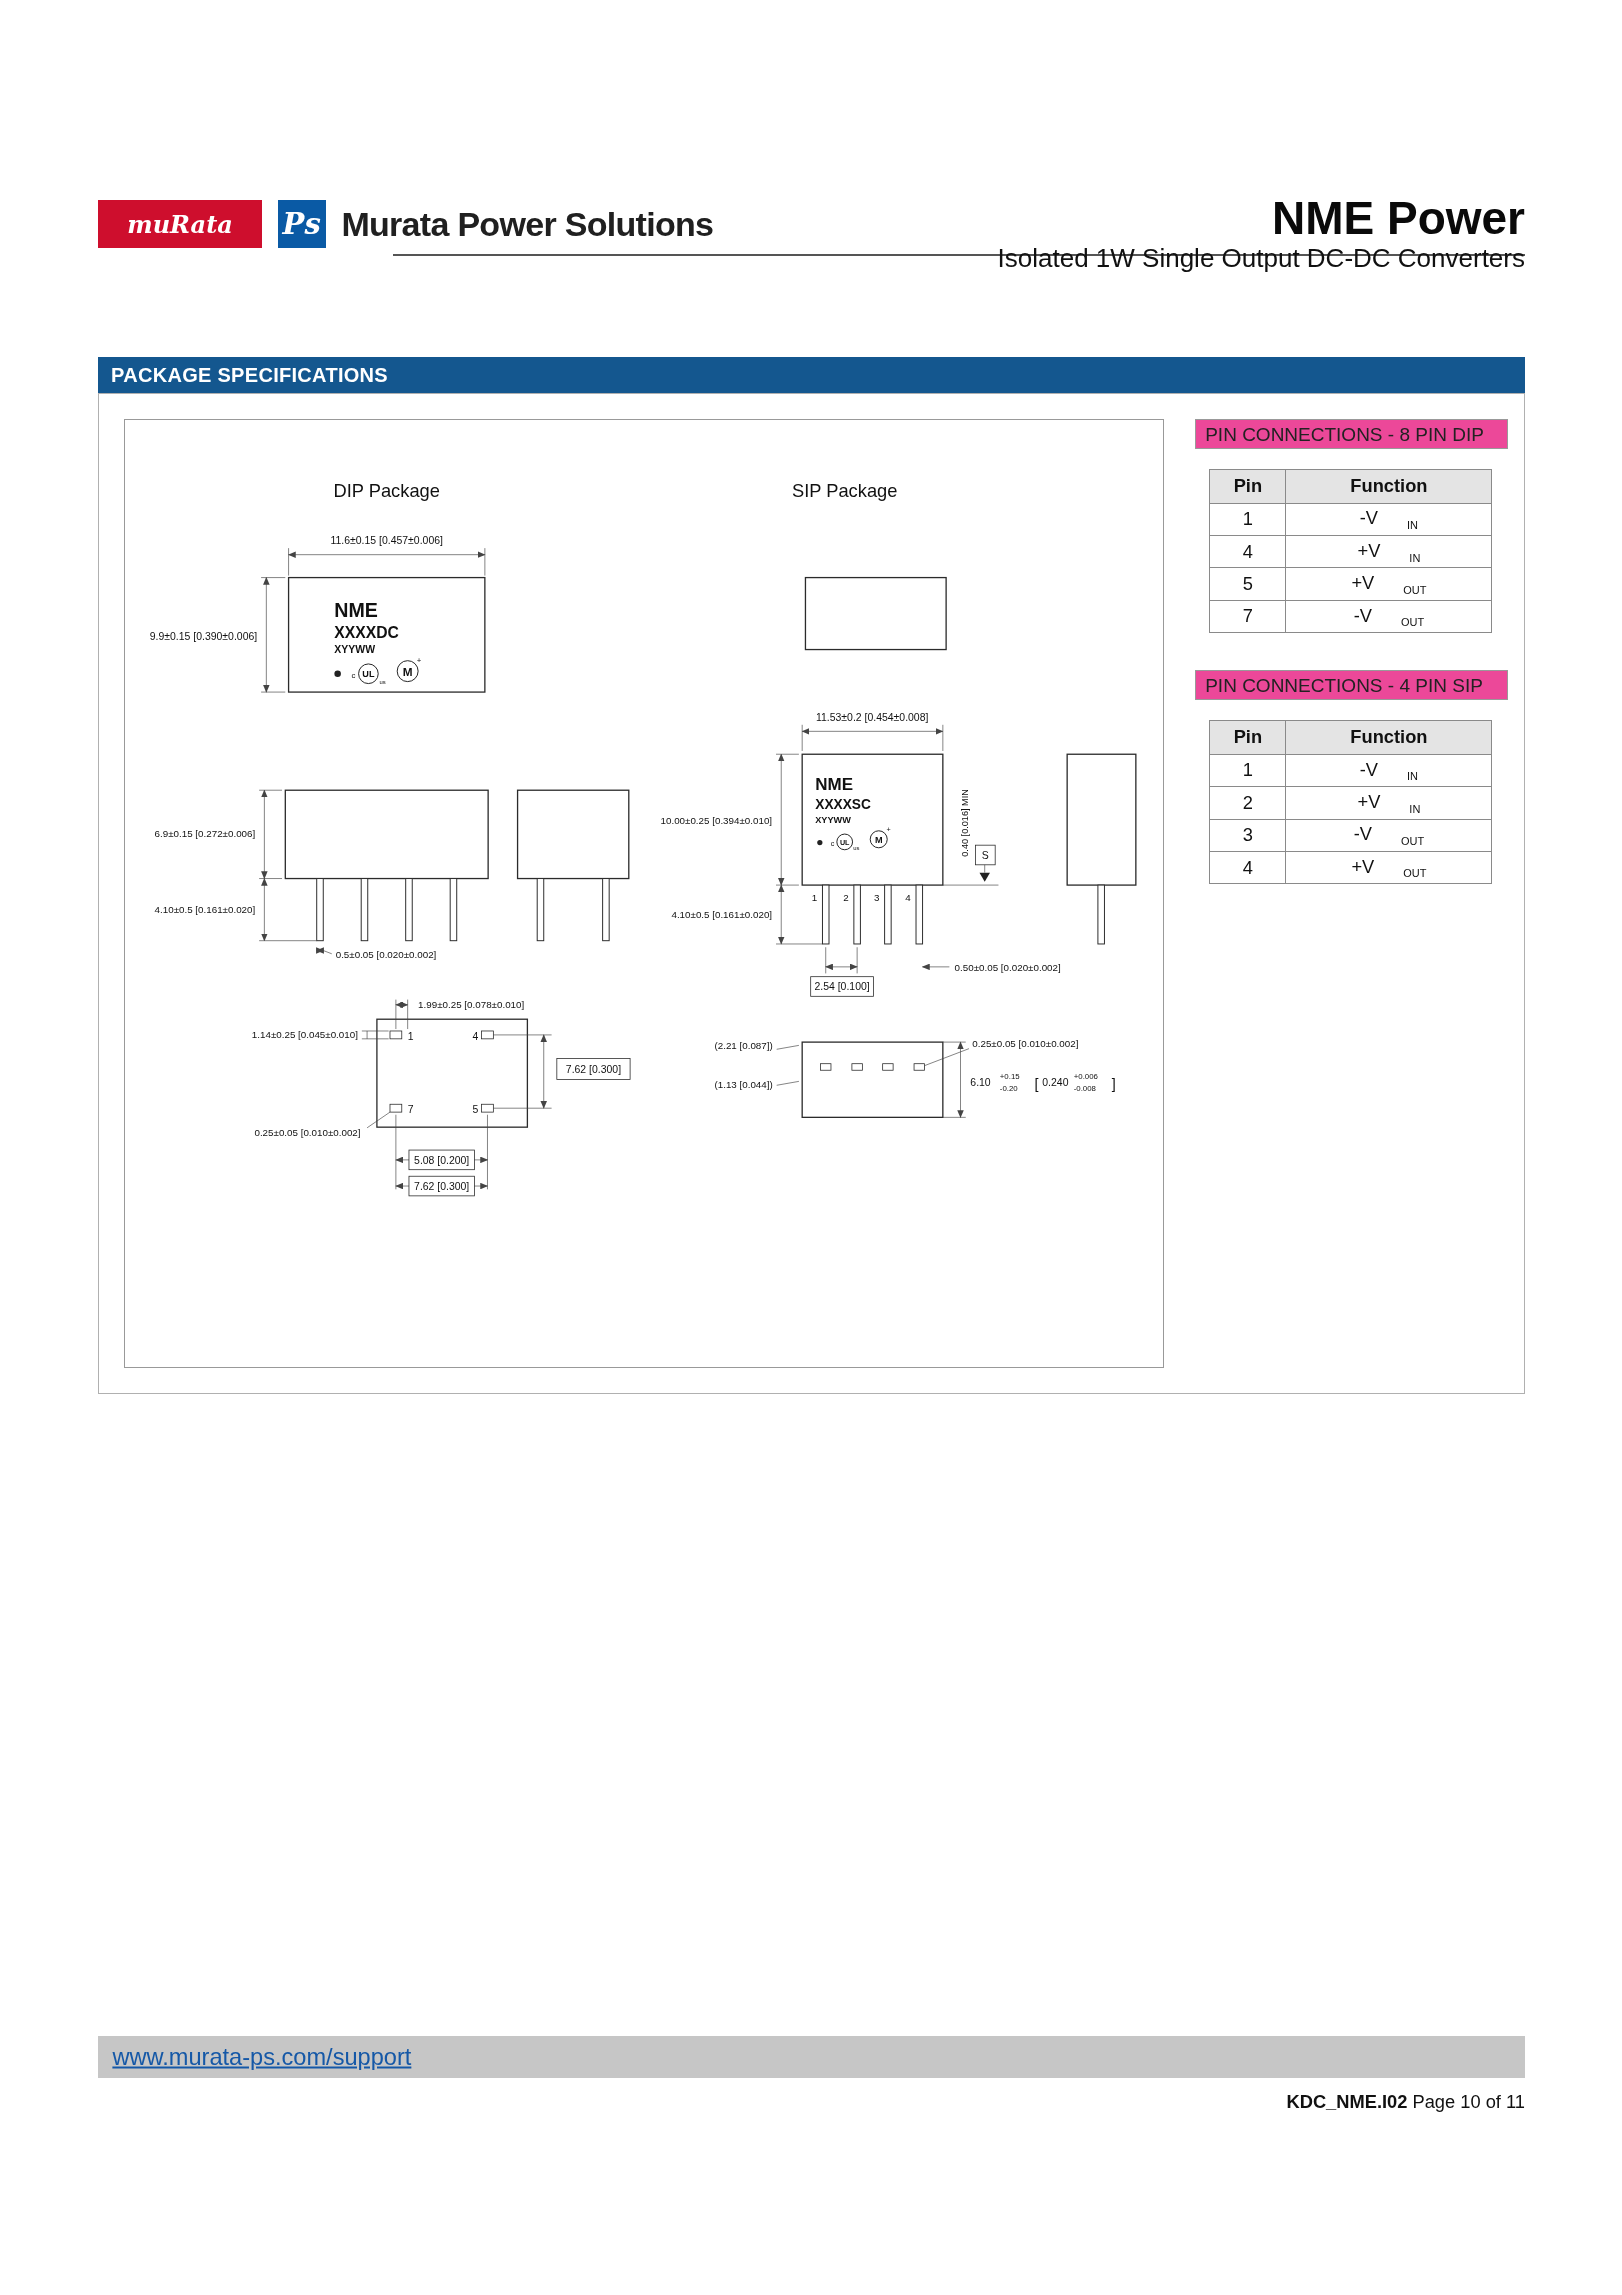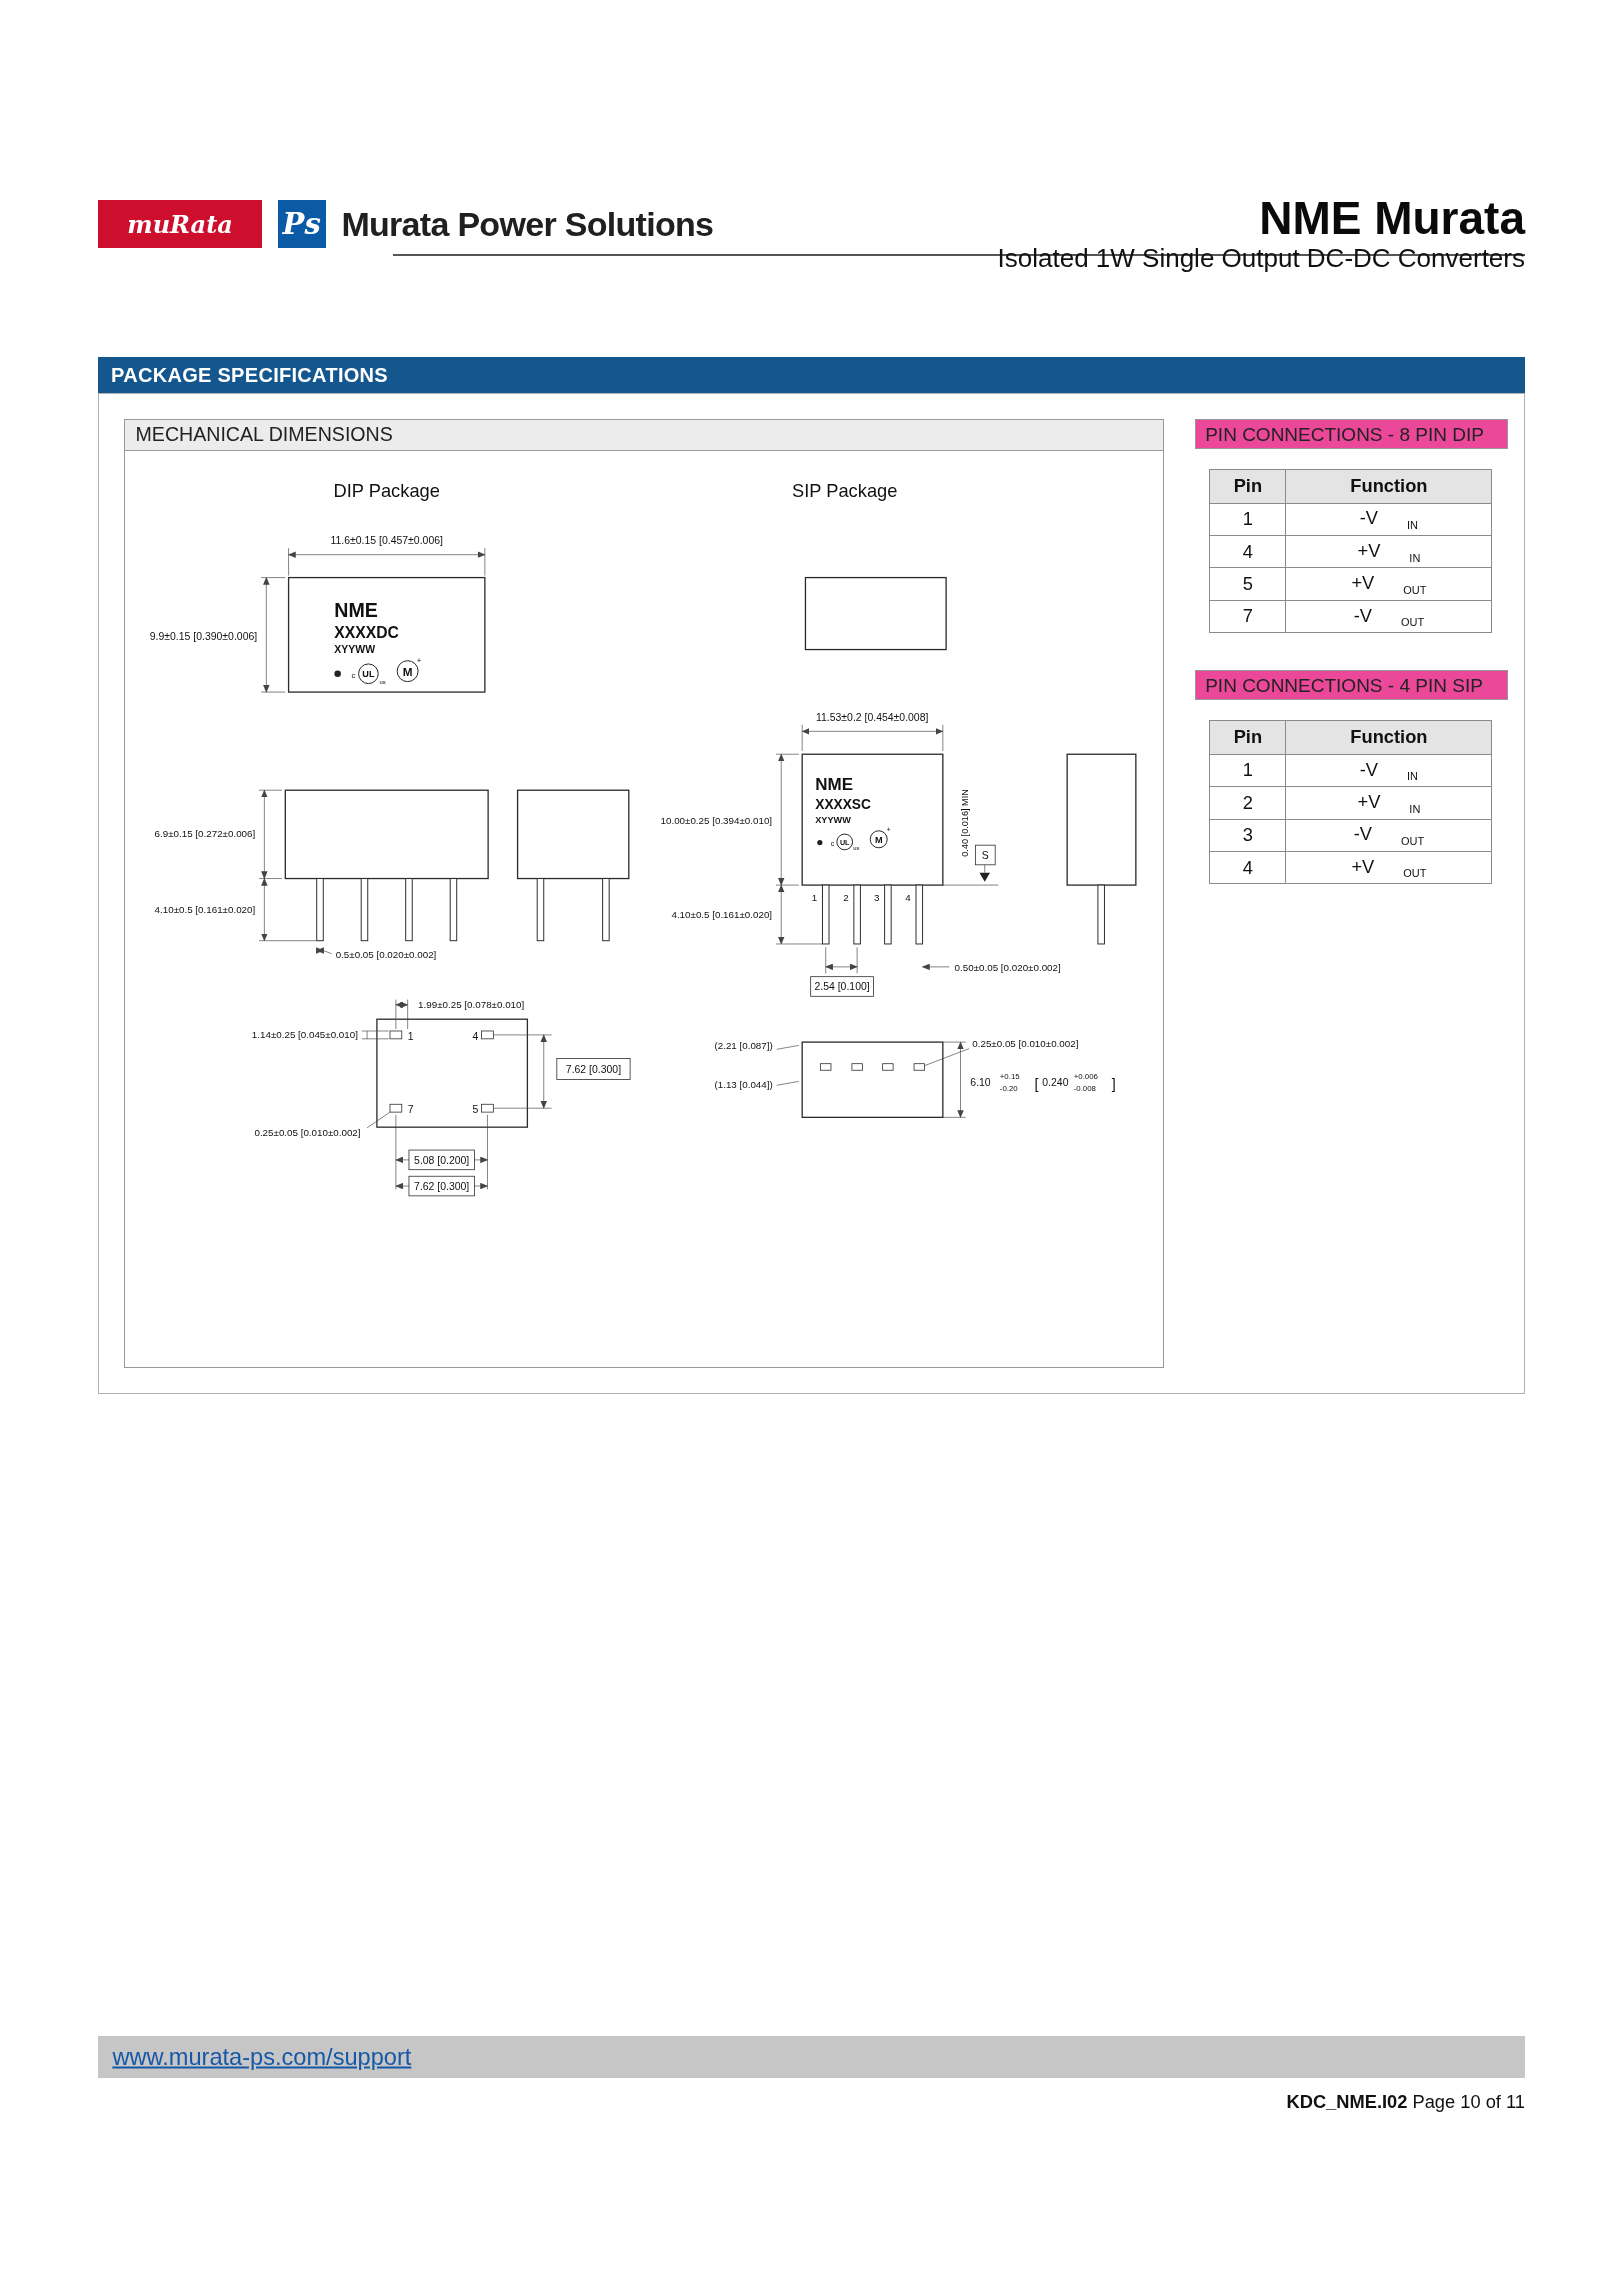--- a/index.html
+++ b/index.html
@@ -78,34 +78,31 @@
   </div>
   <div class="logo-blue">
     <span>Ps</span>
   </div>
   <div class="company">Murata Power Solutions</div>
 </div>
 
 <div class="header-rule"></div>
 
 <div class="header-right">
-  <div class="series-title">NME Murata</div>
+  <div class="series-title">NME Power</div>
   <div class="series-subtitle">Isolated 1W Single Output DC-DC Converters</div>
 </div>
 
 <div class="banner">
   <span>PACKAGE SPECIFICATIONS</span>
 </div>
 
 <div class="content-box">
 
   <div class="mech-pane">
-    <div class="sub-header">
-      <span>MECHANICAL DIMENSIONS</span>
-    </div>
 
     <svg class="mech-svg" width="1039" height="844" viewBox="0 0 1588 1290">
       <defs>
         <marker id="ae" markerWidth="12" markerHeight="10" refX="11" refY="5" orient="auto" markerUnits="userSpaceOnUse">
           <path d="M0,0 L12,5 L0,10 z" fill="#444"></path>
         </marker>
         <marker id="as" markerWidth="12" markerHeight="10" refX="1" refY="5" orient="auto" markerUnits="userSpaceOnUse">
           <path d="M12,0 L0,5 L12,10 z" fill="#444"></path>
         </marker>
       </defs>

